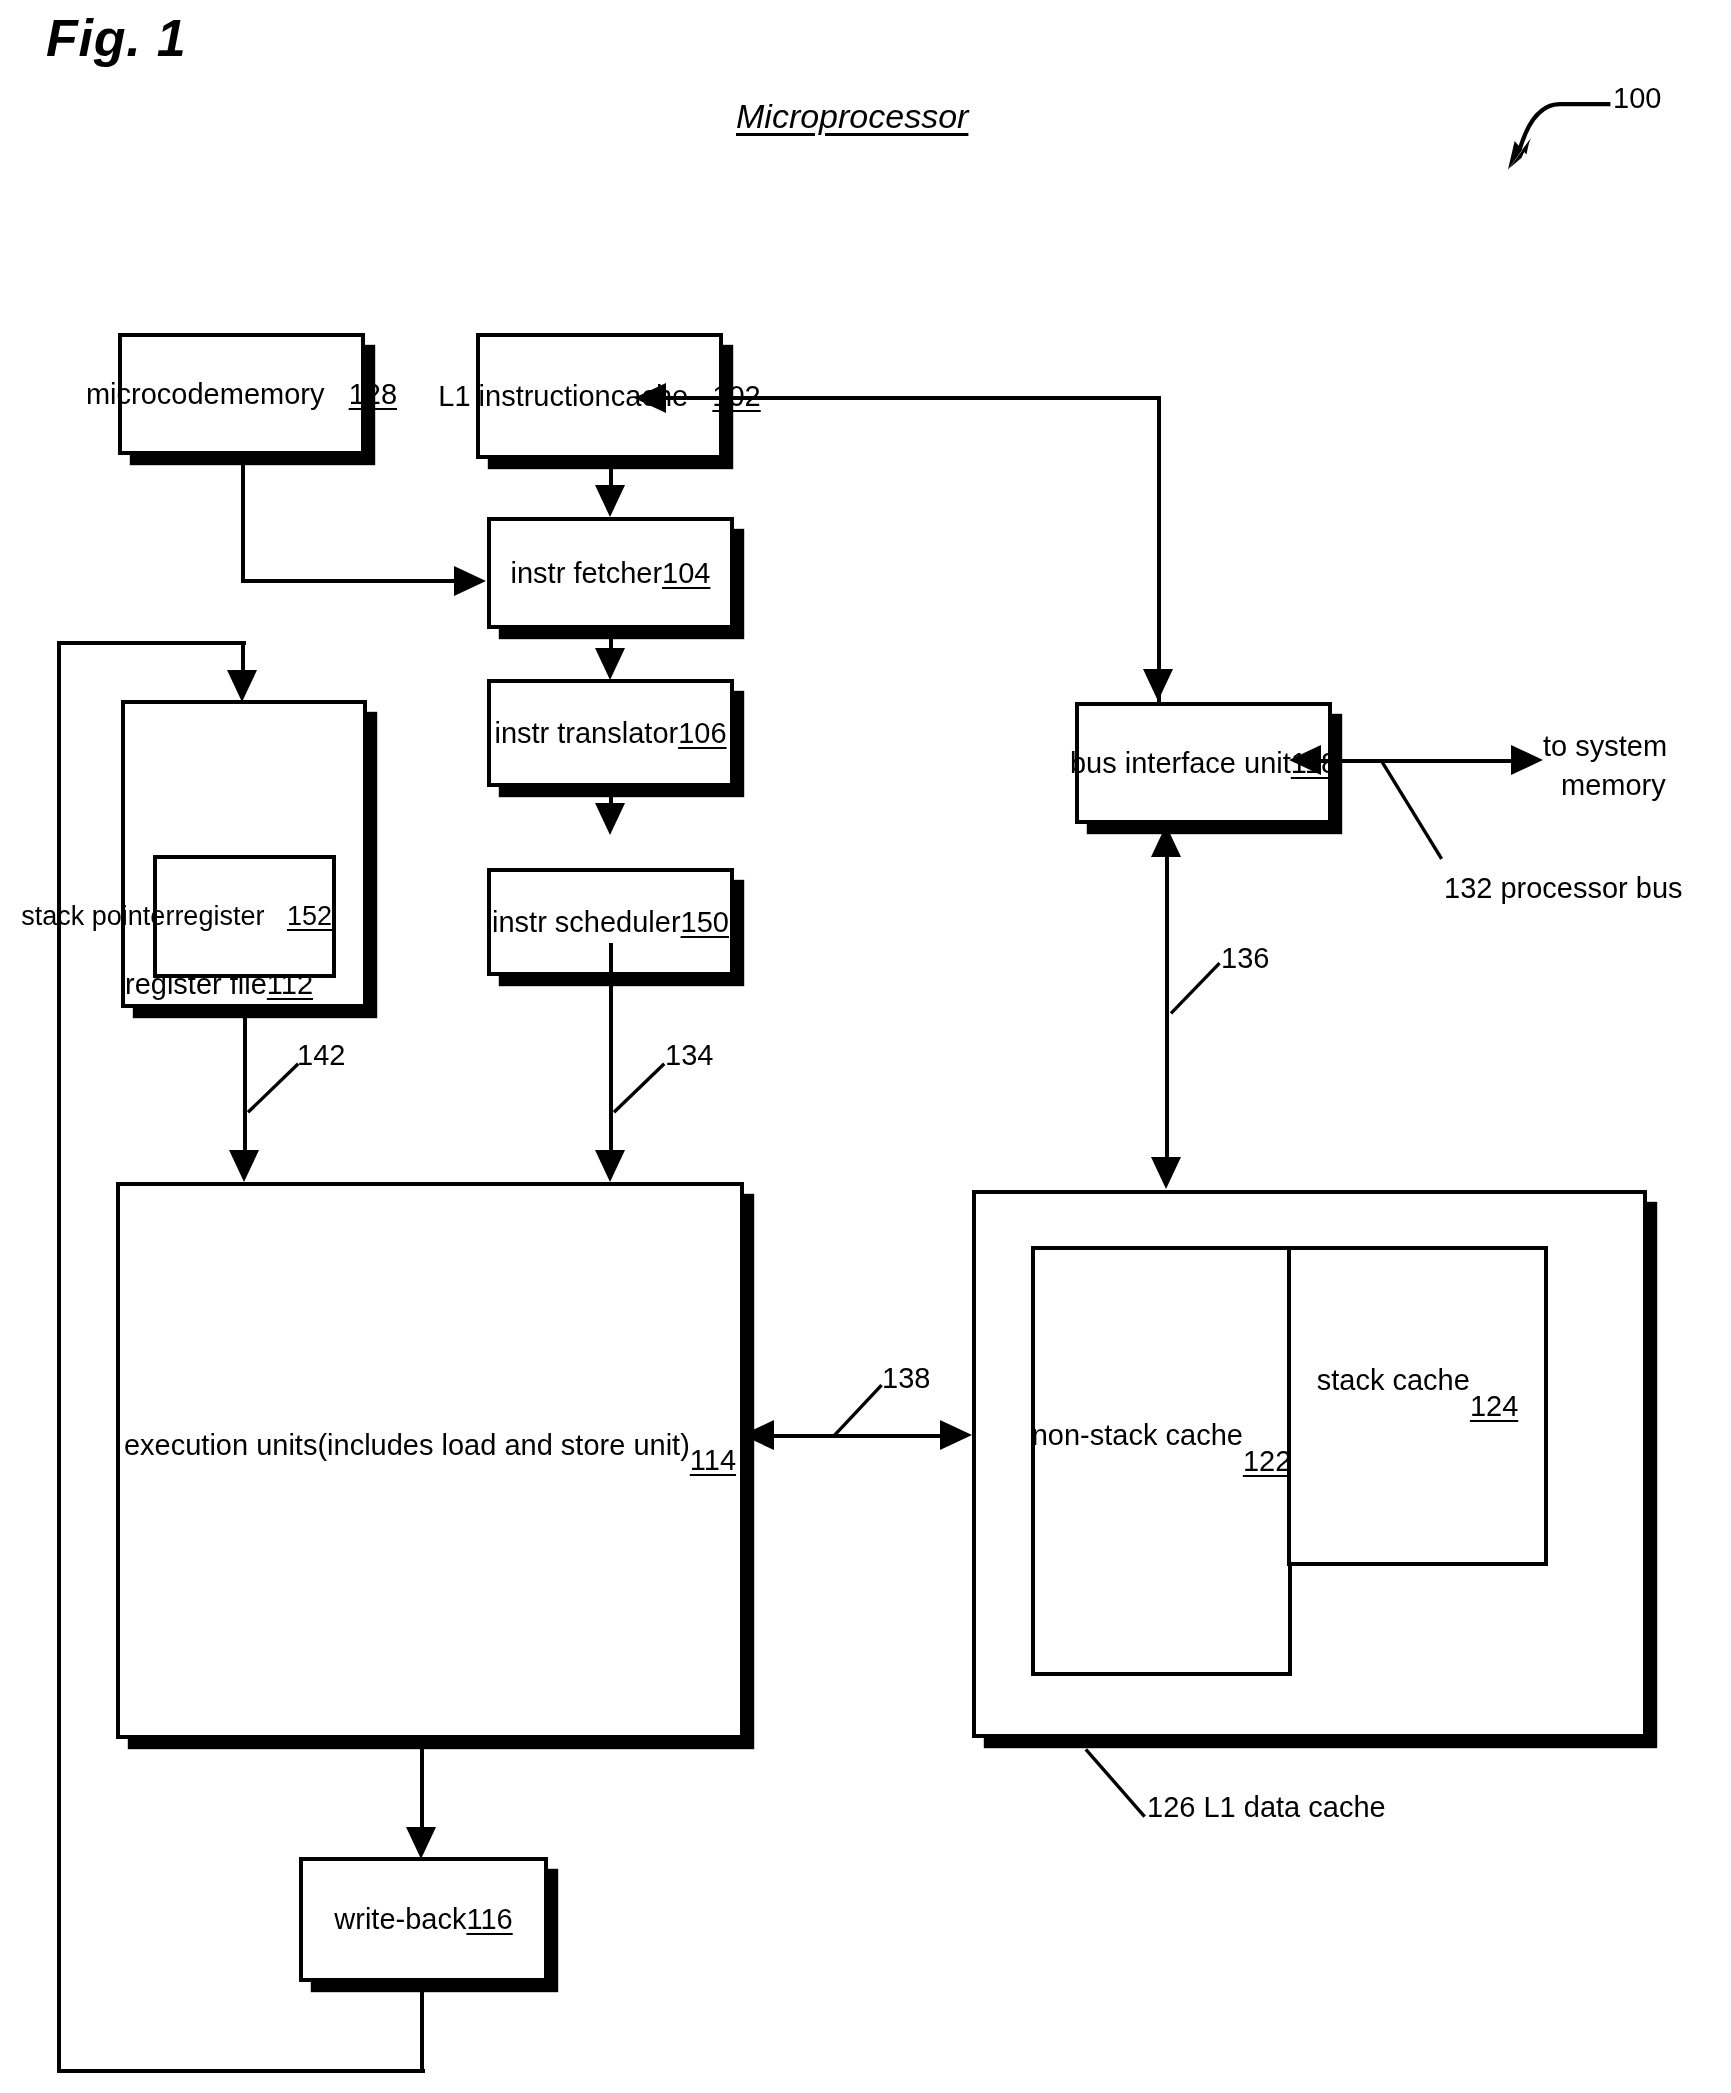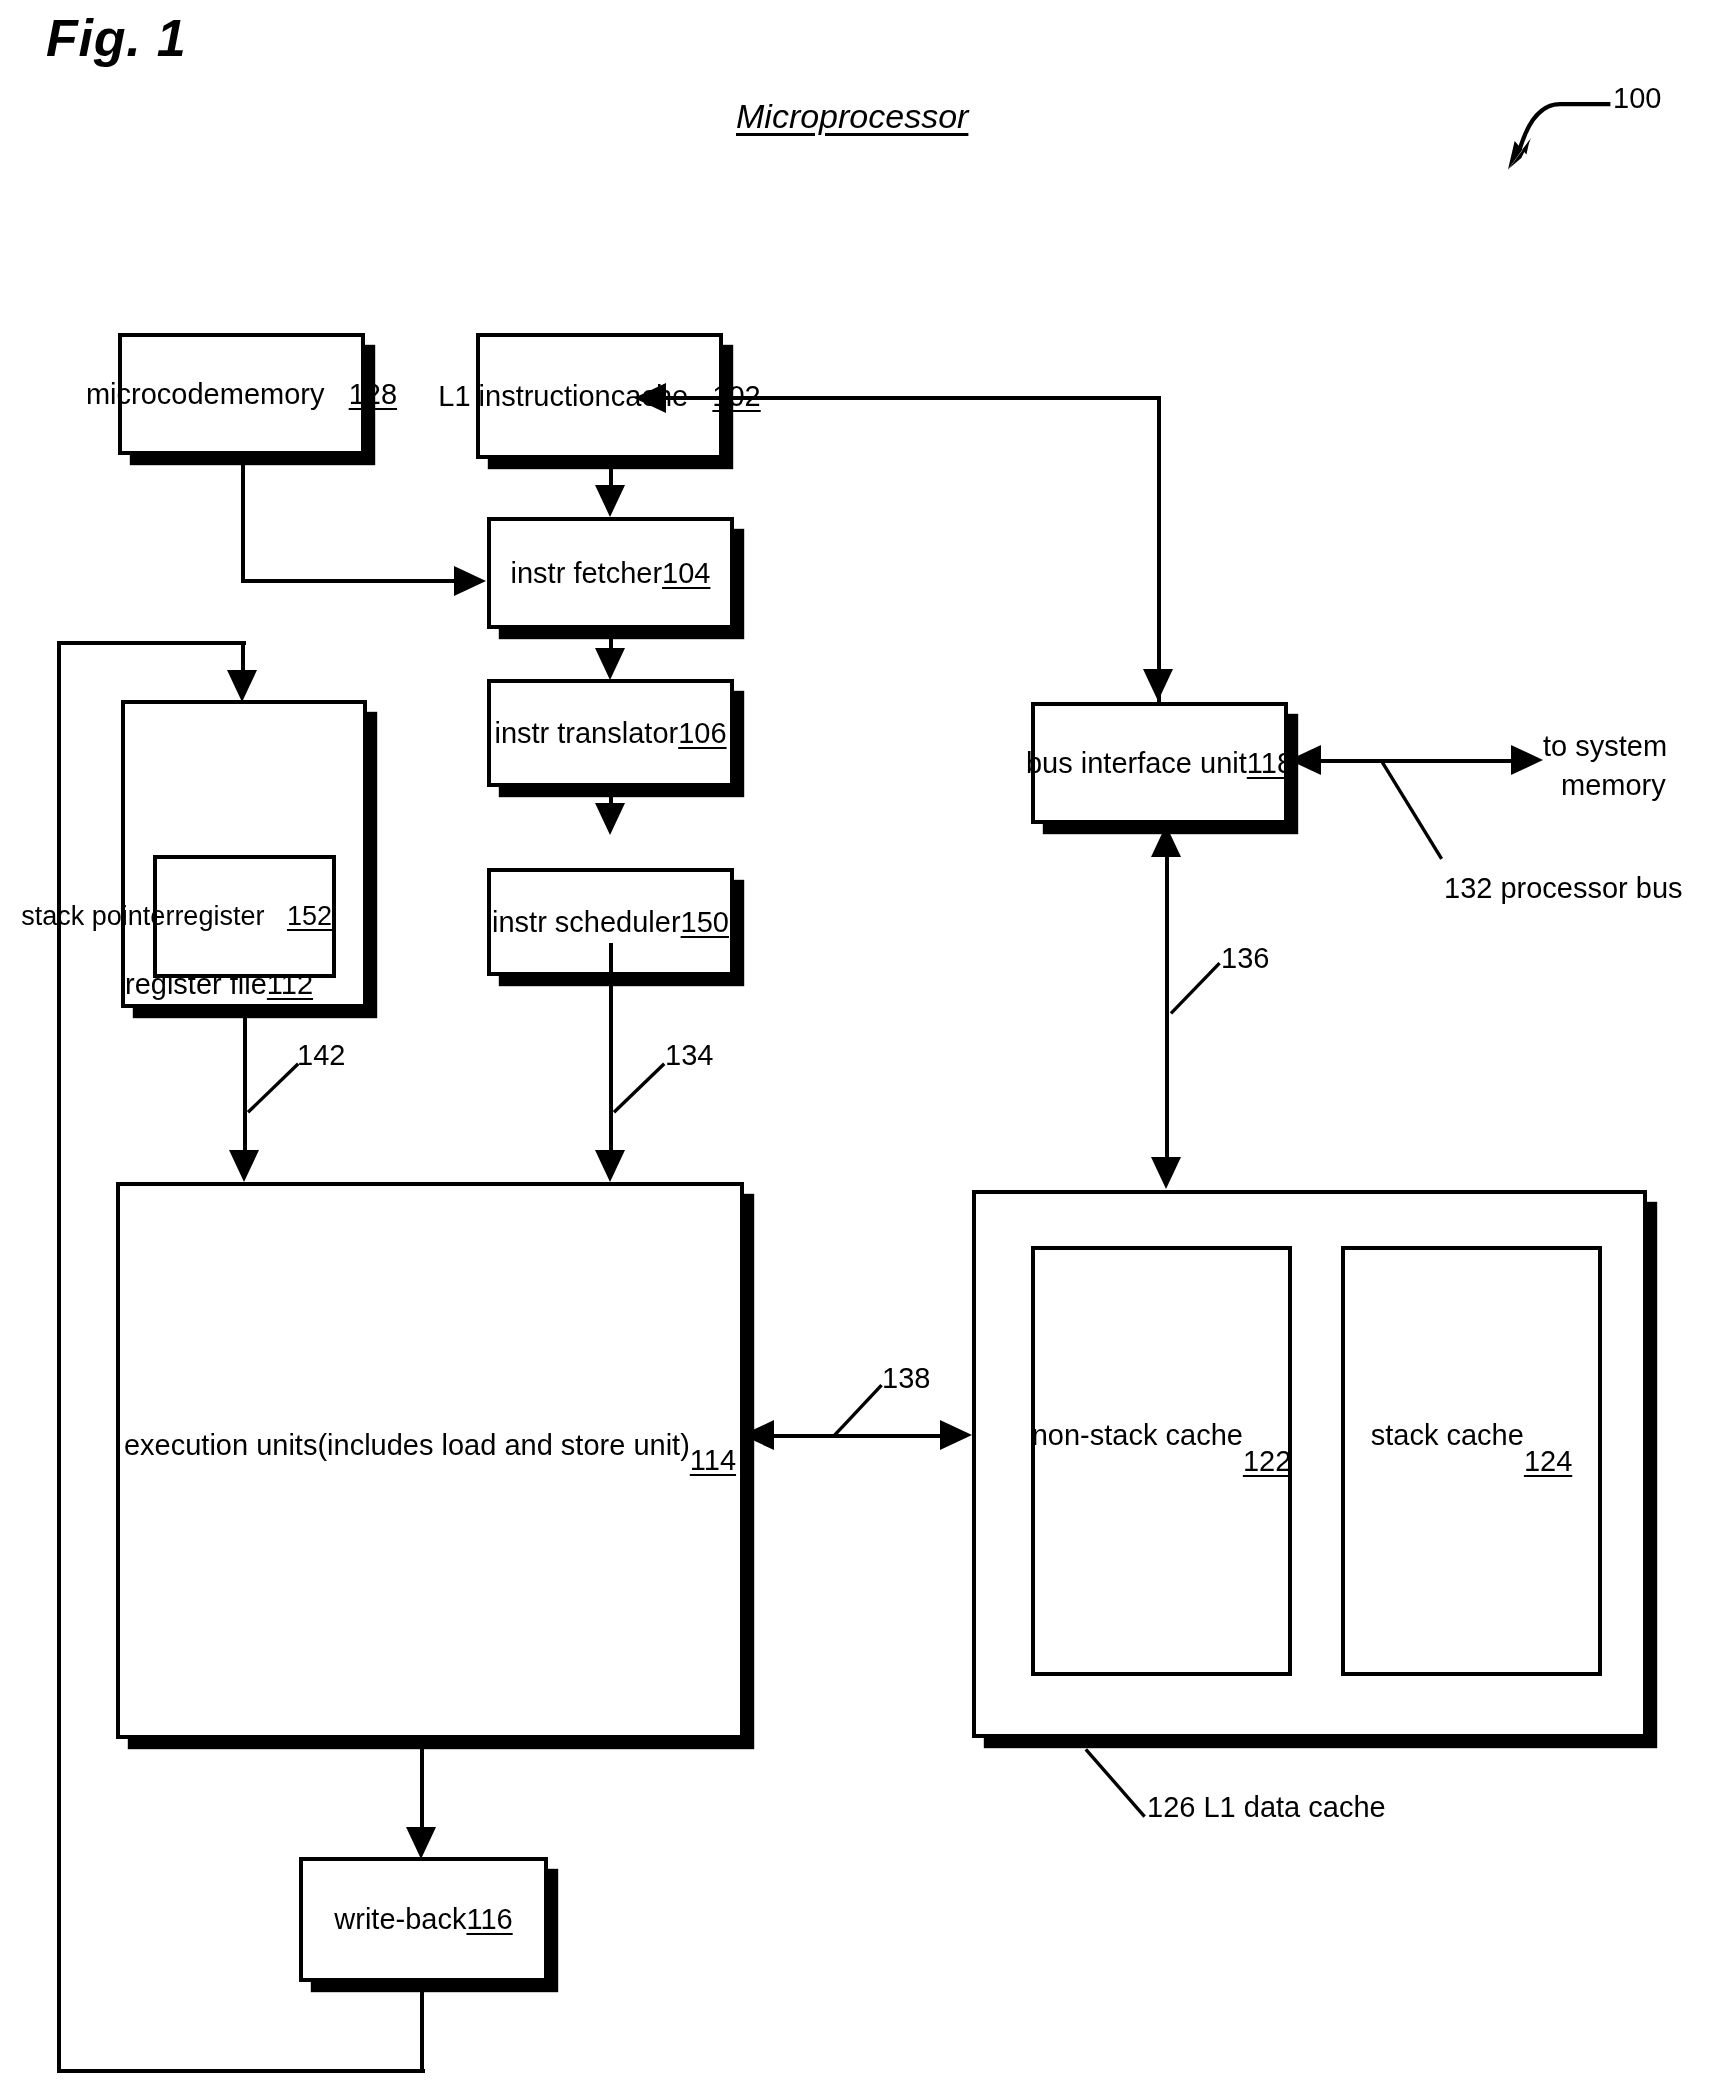--- a/index.html
+++ b/index.html
@@ -150,33 +150,33 @@
     <span class="ln" style="margin-bottom:30px;">execution units</span>
     <span class="ln" style="margin-bottom:30px;">(includes load and store unit)</span>
     <span class="ln uline">114</span>
   </div>
 
   <div class="blk" style="left:299px;top:1857px;width:249px;height:125px;">
     <span class="ln">write-back</span>
     <span class="ln uline">116</span>
   </div>
 
-  <div class="blk" style="left:1031px;top:702px;width:257px;height:122px;">
+  <div class="blk" style="left:1075px;top:702px;width:257px;height:122px;">
     <span class="ln">bus interface unit</span>
     <span class="ln uline">118</span>
   </div>
 
   <div class="blk" style="left:972px;top:1190px;width:675px;height:548px;justify-content:flex-start;"></div>
 
   <div class="blk flat" style="left:1031px;top:1246px;width:261px;height:430px;box-shadow:none;">
     <span class="ln" style="margin-bottom:52px;">non-stack cache</span>
     <span class="ln uline">122</span>
   </div>
 
-  <div class="blk flat" style="left:1341px;top:1246px;width:261px;height:430px;box-shadow:none;">
+  <div class="blk flat" style="left:1287px;top:1246px;width:261px;height:320px;box-shadow:none;">
     <span class="ln" style="margin-bottom:52px;">stack cache</span>
     <span class="ln uline">124</span>
   </div>
 
   <svg class="leader" style="left:1079px;top:1746px;width:101px;height:84px;" viewBox="0 0 120 100">
     <line x1="8" y1="4" x2="78" y2="84" stroke="#000" stroke-width="4"></line>
   </svg>
   <div class="txt" style="left:1147px;top:1788px;">126  L1 data cache</div>
 
   <div class="vline" style="left:241px;top:455px;height:128px;"></div>

